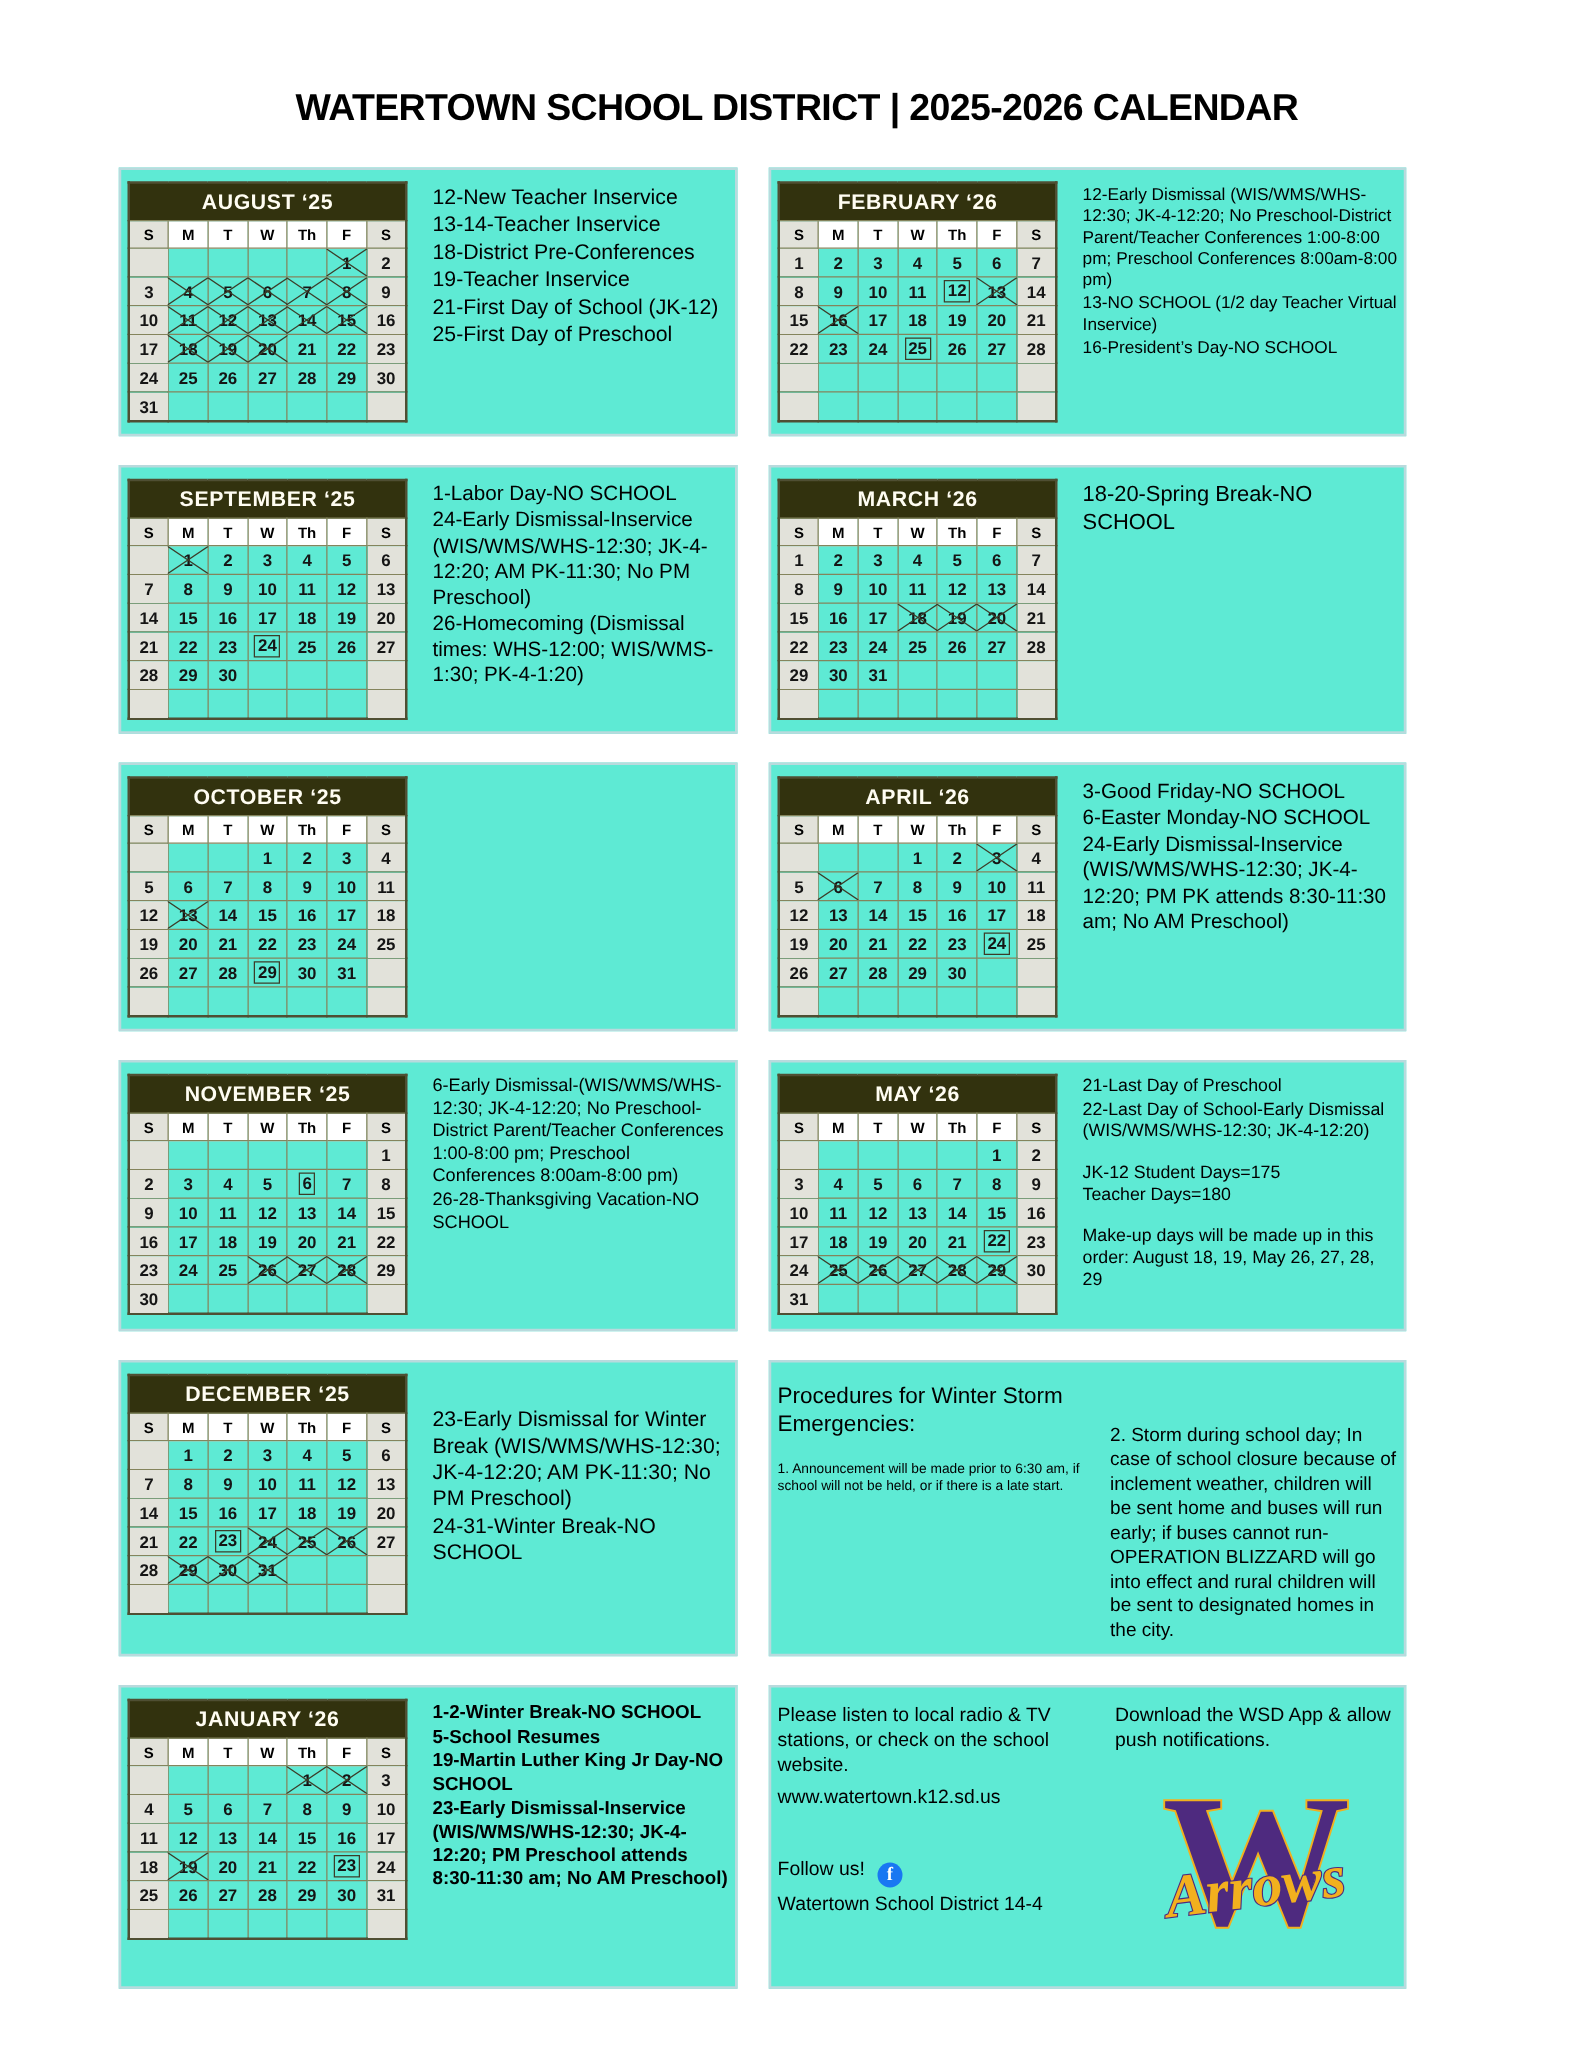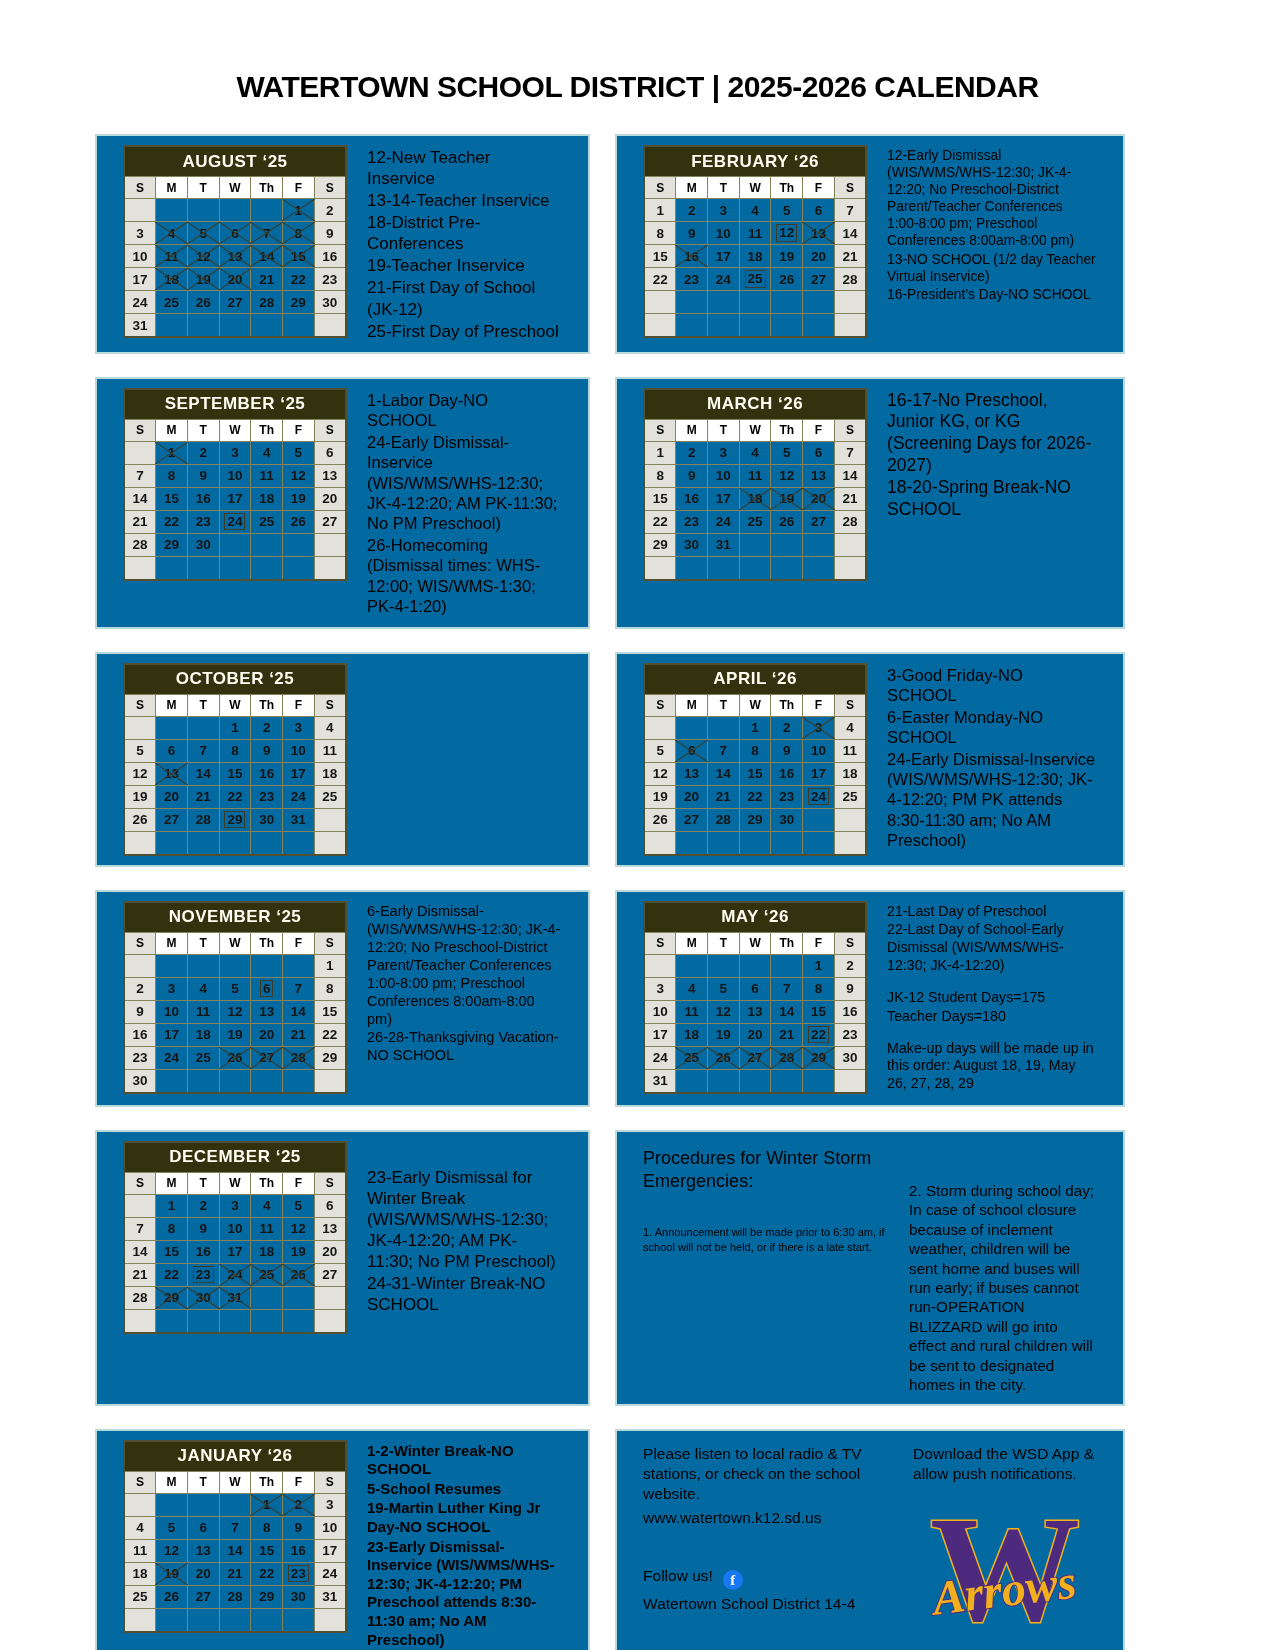--- a/index.html
+++ b/index.html
@@ -1,20 +1,20 @@
 <!DOCTYPE html>
 <html><head>
 <meta charset="utf-8">
 <style>
   html,body{margin:0;padding:0;background:#fff;}
   body{width:1275px;height:1650px;font-family:"Liberation Sans",sans-serif;color:#000;position:relative;}
   .page-title{margin:0;padding-top:70px;text-align:center;font-size:30px;font-weight:bold;letter-spacing:-0.5px;color:#000;}
   .grid{margin:30px 0 0 95px;width:1030px;display:flex;flex-direction:column;gap:23px;}
   .row{display:flex;gap:25px;align-items:stretch;}
-  .box{border:2px solid #b9dadd;background:#0369a1;padding:9px 26px;box-sizing:border-box;}
+  .box{border:2px solid #b9dadd;background:#5eead4;padding:9px 5px;box-sizing:border-box;}
   .box.left{width:500px;}
   .box.right{width:515px;}
   .r1 .box{min-height:204px;} .r2 .box{min-height:211px;} .r3 .box{min-height:211px;}
   .r4 .box{min-height:217px;} .r5 .box{min-height:218px;} .r6 .box{min-height:243px;}
   .cal-flex{display:flex;gap:20px;}
   table.cal{border-collapse:collapse;width:224px;table-layout:fixed;border:2px solid #4f4f33;flex:0 0 auto;align-self:flex-start;}
   .cal th,.cal td{border:1px solid #84845c;}
   .cal .month-title{background:#32320e;color:#fffdf2;font-size:17px;font-weight:bold;height:27px;letter-spacing:0.5px;text-align:center;}
   .cal .dh{height:19px;font-size:12px;font-weight:bold;background:#fff;text-align:center;}
   .cal td{height:22px;text-align:center;font-size:13.5px;font-weight:bold;color:#151515;position:relative;padding:0;}
@@ -23,21 +23,21 @@
   .boxed{display:inline-block;border:1px solid #3c3c28;padding:0 2px;line-height:1.15;}
   .notes{flex:1;padding-top:2px;}
   .note-line{line-height:1.24;margin-bottom:1px;}
   .note-line.spacer{height:0.9em;}
   .n-aug{font-size:17px;} .n-sep{font-size:16.5px;} .n-oct{font-size:16.5px;} .n-nov{font-size:14.5px;}
   .n-dec{font-size:17px;margin-top:24px;} .n-jan{font-size:15px;font-weight:bold;} .n-feb{font-size:13.8px;} .n-mar{font-size:17.5px;}
   .n-apr{font-size:16.5px;} .n-may{font-size:14.2px;}
   .two-col{display:flex;gap:18px;}
   .storm-col1{width:248px;flex:0 0 auto;}
   .storm-col2{flex:1;padding-top:40px;font-size:15.2px;line-height:1.28;}
-  .storm-heading{font-size:18px;line-height:1.3;margin:6px 0 32px 0;}
+  .storm-heading{font-size:18px;line-height:1.3;margin:6px 0 16px 0;}
   .storm-item{font-size:11px;line-height:1.28;}
   .info-col1{width:252px;flex:0 0 auto;font-size:15.5px;line-height:1.3;}
   .info-col2{flex:1;font-size:15.5px;line-height:1.3;}
   .info-p{margin:4px 0 0 0;}
   .info-gap{height:34px;}
   .fb-icon{display:inline-block;width:20px;height:20px;border-radius:50%;background:#1877f2;color:#fff;font-weight:bold;text-align:center;line-height:20px;font-size:15px;margin-left:10px;vertical-align:-4px;font-family:"Liberation Serif",serif;}
   .logo-wrap{text-align:center;margin-top:12px;}
 </style>
 </head>
 <body>
@@ -418,21 +418,20 @@
                   <td class=""></td>
                   <td class=""></td>
                   <td class=""></td>
                   <td class=""></td>
                   <td class="weekend"></td>
                 </tr>
               </tbody>
             </table>
           </div>
         <div class="notes n-mar">
-            <div class="note-line">16-17-No Preschool, Junior KG, or KG (Screening Days for 2026-2027)</div>
             <div class="note-line">18-20-Spring Break-NO SCHOOL</div>
           </div>
       </div>
     </div>
 
     <div class="row r3">
       <div class="box left cal-flex">
         <div>
             <table class="cal">
               <tbody>

